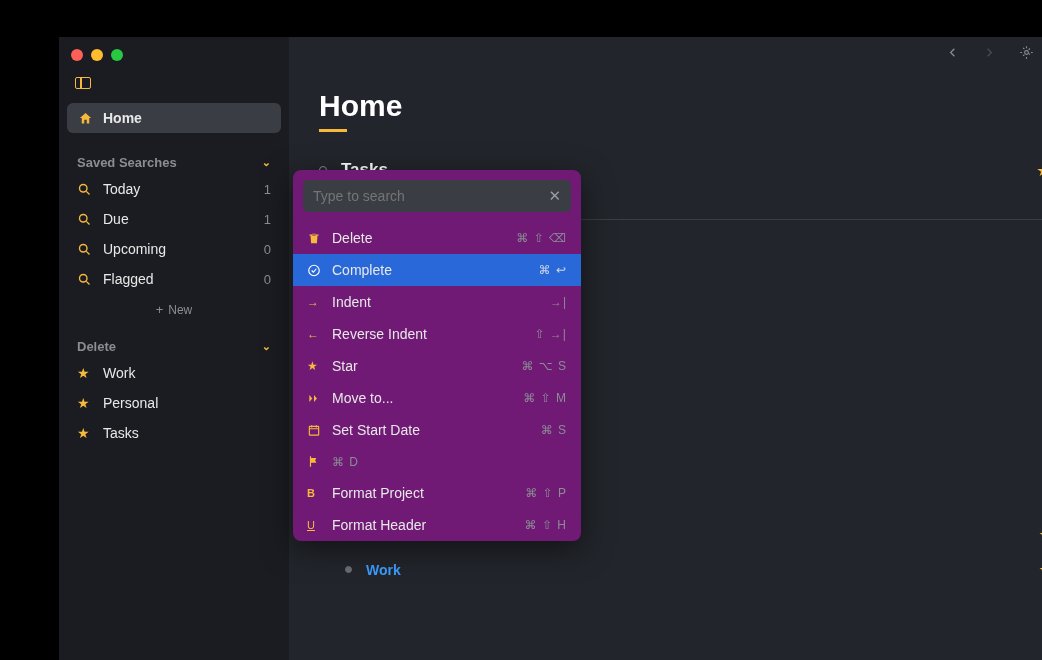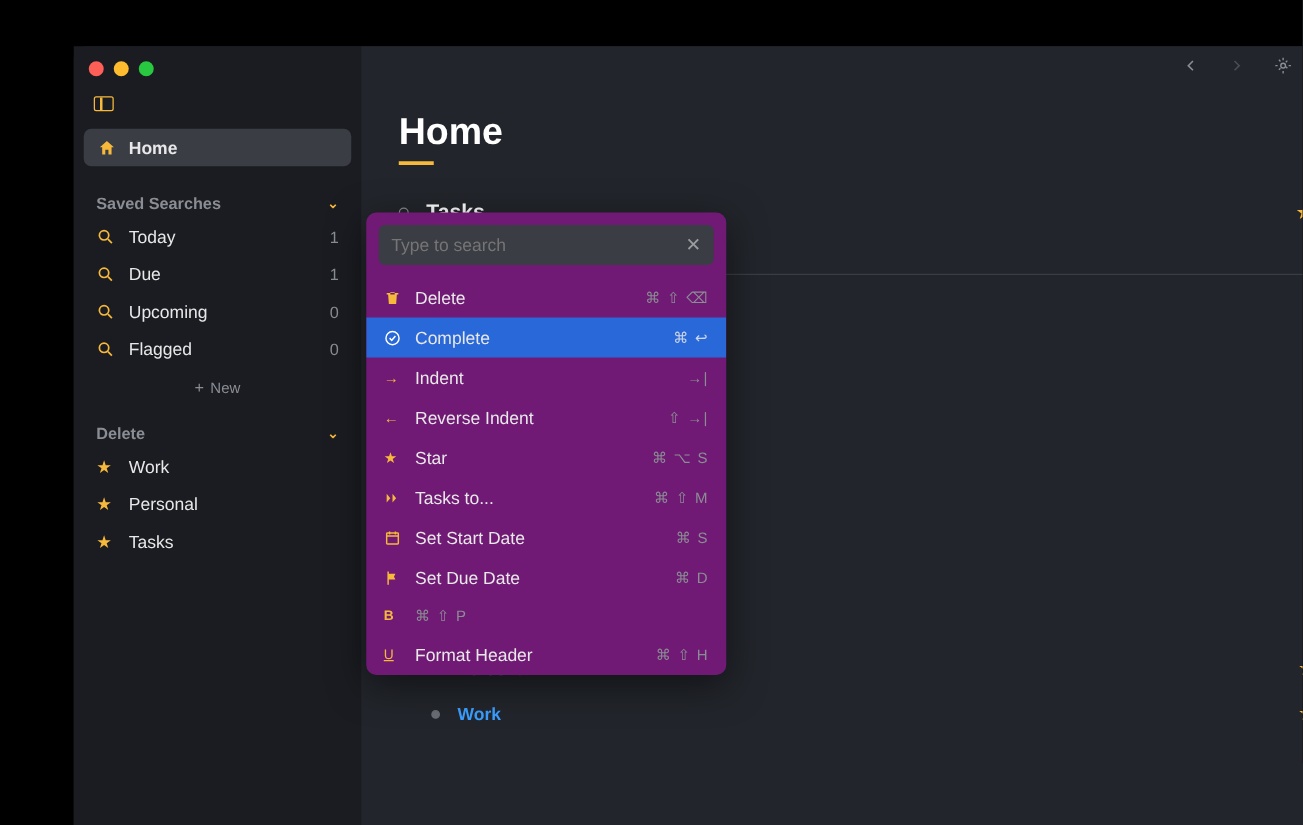--- a/index.html
+++ b/index.html
@@ -290,46 +290,46 @@
         <span class="ic">★</span>
         <span class="lbl">Star</span>
         <span class="sc">⌘ ⌥ S</span>
       </div>
       <div class="pit">
         <span class="ic">
           <svg viewBox="0 0 24 24" fill="currentColor">
             <path d="M4 6l5 6-5 6zM12 6l5 6-5 6z"></path>
           </svg>
         </span>
-        <span class="lbl">Tasks to...</span>
+        <span class="lbl">Move to...</span>
         <span class="sc">⌘ ⇧ M</span>
       </div>
       <div class="pit">
         <span class="ic">
           <svg viewBox="0 0 24 24" fill="none" stroke="currentColor" stroke-width="2">
             <rect x="4" y="5" width="16" height="15" rx="1"></rect>
             <path d="M4 9h16M8 3v4M16 3v4"></path>
           </svg>
         </span>
         <span class="lbl">Set Start Date</span>
         <span class="sc">⌘ S</span>
       </div>
       <div class="pit">
         <span class="ic">
           <svg viewBox="0 0 24 24" fill="currentColor">
             <path d="M5 3v18h2v-7h9l-2-4 2-4H7V3z"></path>
           </svg>
         </span>
-        <span class="lbl">Set Due Date</span>
         <span class="sc">⌘ D</span>
       </div>
       <div class="pit">
         <span class="ic">
           <b style="font-size:11px">B</b>
         </span>
+        <span class="lbl">Format Project</span>
         <span class="sc">⌘ ⇧ P</span>
       </div>
       <div class="pit">
         <span class="ic">
           <span style="font-size:11px;text-decoration:underline">U</span>
         </span>
         <span class="lbl">Format Header</span>
         <span class="sc">⌘ ⇧ H</span>
       </div>
     </div>

